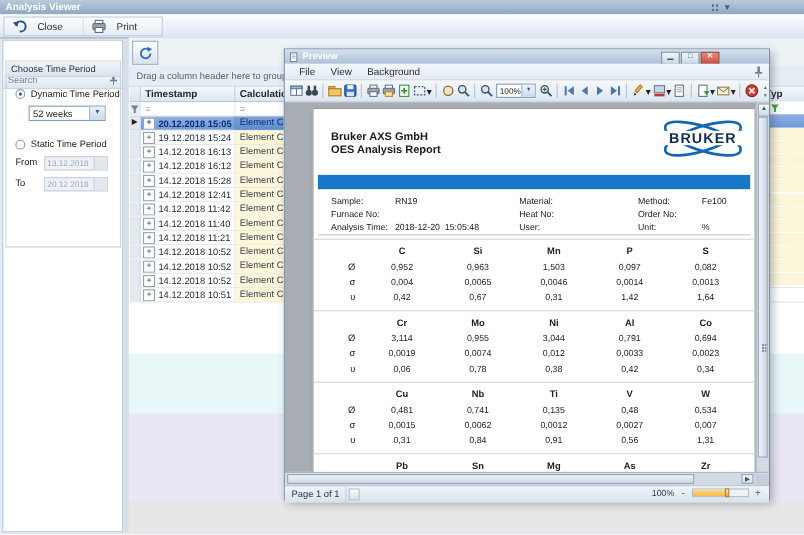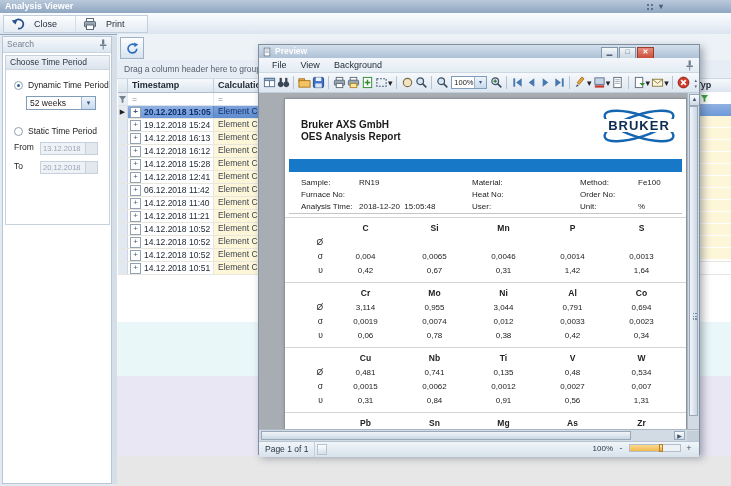--- a/index.html
+++ b/index.html
@@ -23,21 +23,21 @@
   .maintb{left:0;top:13px;width:731px;height:21px;
     background:linear-gradient(#fbfdfe,#dbe5f0);border-bottom:1px solid #93a7bc;}
   .tb-box{left:3px;top:2px;width:143px;height:16px;border:1px solid #c3cfdc;background:linear-gradient(#fdfefe,#e4ebf3);display:flex;}
   .tb-btn{flex:1;display:flex;align-items:center;gap:9px;padding-left:7px;font-size:9px;color:#1d2a3a;cursor:default;}
   .tb-btn + .tb-btn{border-left:1px solid #d4dde7;}
   .icon14{width:14px;height:14px;flex:0 0 14px;}
 
   
   .sidebar{left:2px;top:36px;width:110px;height:448px;background:#fff;border:1px solid #b9c6d4;box-sizing:border-box;}
   .sb-head{position:relative;height:15px;background:linear-gradient(#f6f9fc,#dde6ef);
-    border-bottom:1px solid #c9d4e0;color:#75818f;font-size:8.5px;line-height:15px;padding-left:4px;}
+    border-bottom:1px solid #c9d4e0;color:#75818f;font-size:8.5px;line-height:15px;padding-left:4px;margin-top:28px;}
   .sb-pin{position:absolute;right:3px;top:2px;width:10px;height:11px;}
   .tp-group{position:absolute;left:2px;top:18px;width:103px;height:168px;border:1px solid #c6d2de;}
   .tp-head{height:13px;background:linear-gradient(#f0f4f8,#dbe3ec);border-bottom:1px solid #ccd7e2;
     font-size:8.5px;line-height:13px;padding-left:4px;color:#2a3545;}
   .radio-row{display:flex;align-items:center;gap:5px;margin:10px 0 0 8px;font-size:8.5px;color:#222;}
   .radio{width:9px;height:9px;border:1px solid #8fa0b2;border-radius:50%;background:#fff;box-sizing:border-box;position:relative;}
   .radio.on::after{content:"";position:absolute;left:2px;top:2px;width:3px;height:3px;border-radius:50%;background:#2c5f9e;}
   .combo{display:flex;margin:6px 0 0 20px;width:70px;height:14px;border:1px solid #7f9db9;background:#fff;box-sizing:border-box;}
   .combo .val{flex:1;font-size:8.5px;line-height:12px;padding-left:3px;color:#222;}
   .combo .dd{width:13px;background:linear-gradient(#eef4fa,#c8d9ec);border-left:1px solid #9fb4c9;
@@ -439,21 +439,21 @@
             <span class="plusbox"></span>
             <span>14.12.2018 12:41</span>
           </span>
           <span class="c cm">Element Concen</span>
         </div>
 
         <div class="grow">
           <span class="c ind"></span>
           <span class="c ts">
             <span class="plusbox"></span>
-            <span>06.12.2018 11:42</span>
+            <span>14.12.2018 11:42</span>
           </span>
           <span class="c cm">Element Concen</span>
         </div>
 
         <div class="grow">
           <span class="c ind"></span>
           <span class="c ts">
             <span class="plusbox"></span>
             <span>14.12.2018 11:40</span>
           </span>
@@ -749,20 +749,28 @@
                   <span class="bcell">Mn</span>
                   <span class="bcell">P</span>
                   <span class="bcell">S</span>
                 </span>
               </div>
               <span>
                 
               
                   <div class="brow">
                     <span class="blabel">Ø</span>
+                    <span class="cells">
+
+                    <span class="bcell">0,952</span>
+                    <span class="bcell">0,963</span>
+                    <span class="bcell">1,503</span>
+                    <span class="bcell">0,097</span>
+                    <span class="bcell">0,082</span>
+                  </span>
                   </div>
                 
                   <div class="brow">
                     <span class="blabel">σ</span>
                     <span class="cells">
 
                     <span class="bcell">0,004</span>
                     <span class="bcell">0,0065</span>
                     <span class="bcell">0,0046</span>
                     <span class="bcell">0,0014</span>

